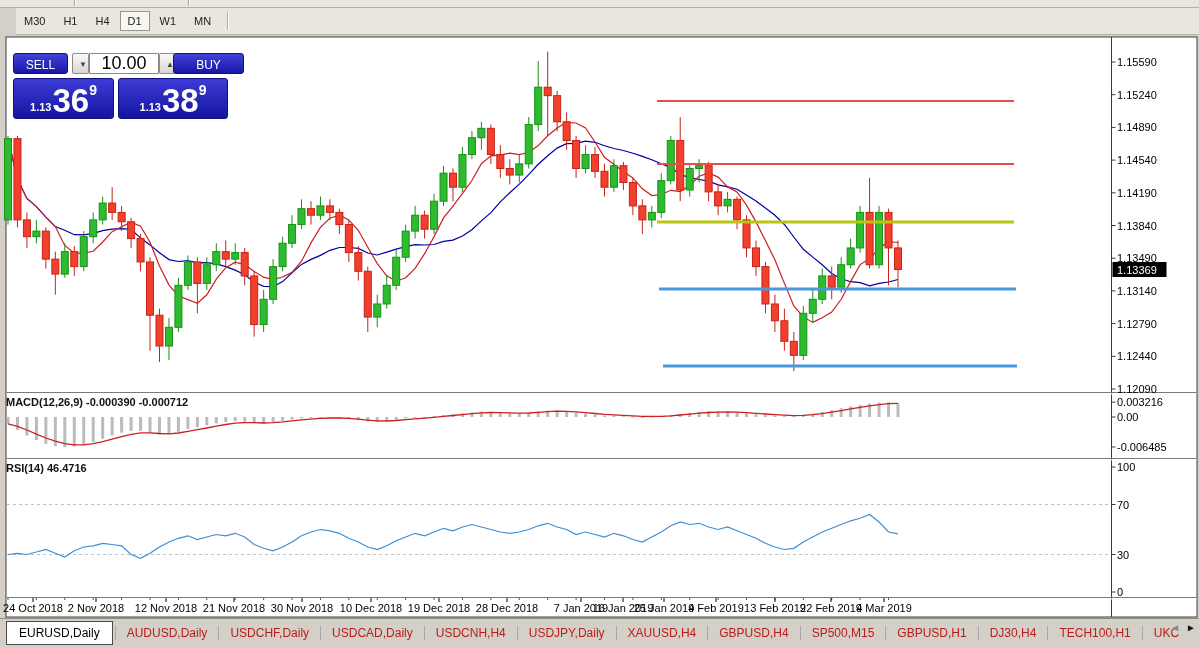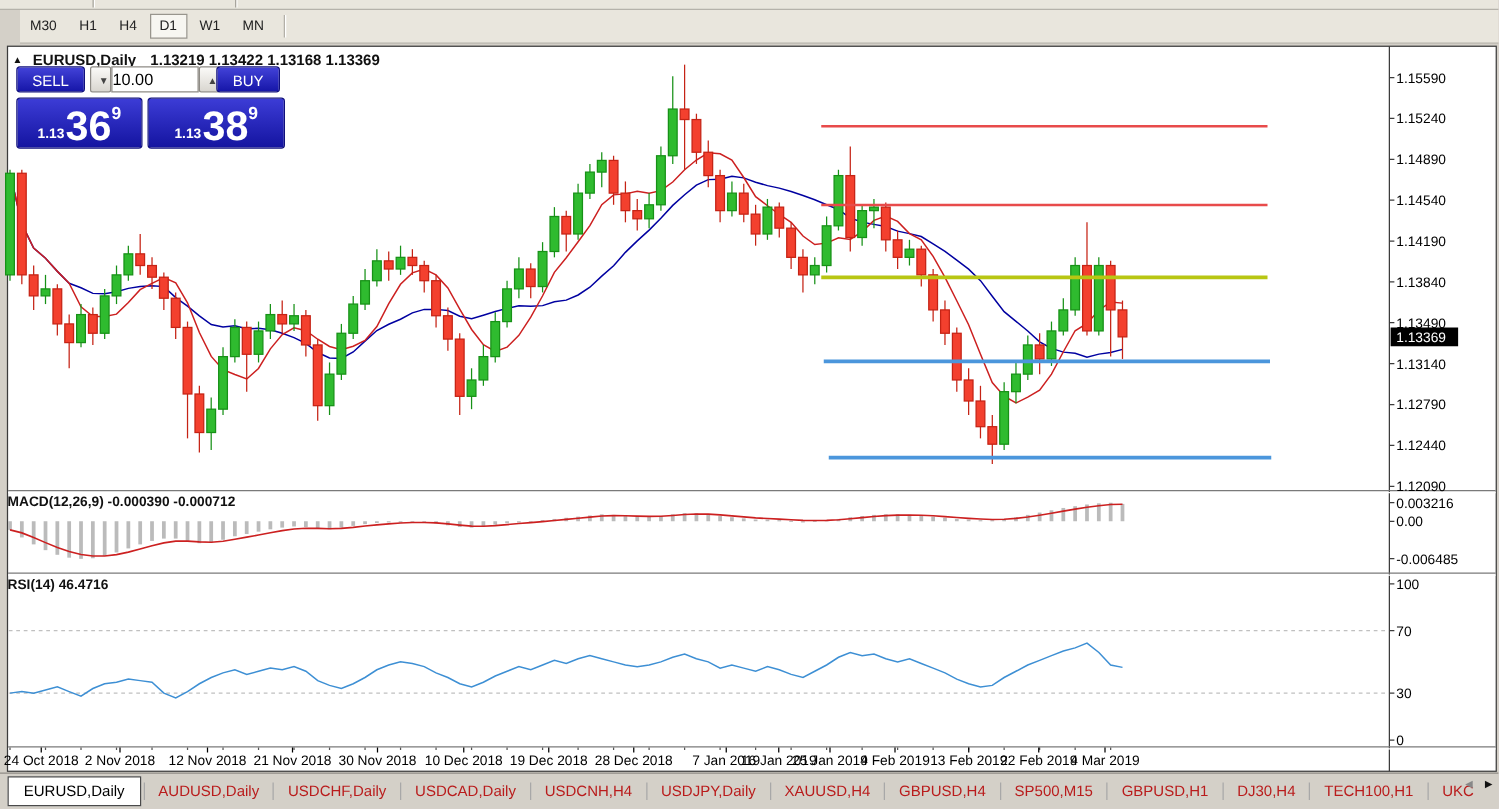--- a/index.html
+++ b/index.html
@@ -14,26 +14,26 @@
   .tf-sep{width:1px;height:18px;background:#b3b0a8;box-shadow:1px 0 0 #fff;margin:0 6px;}
   svg text{font-family:"Liberation Sans","DejaVu Sans",sans-serif;}
   .chart-title{position:absolute;left:10px;top:41px;font-size:12px;font-weight:700;color:#111;}
   .chart-title .tri{font-size:8px;vertical-align:2px;margin-right:5px;}
   .chart-title .vals{font-weight:700;margin-left:8px;}
   .ind-label{position:absolute;font-size:11px;color:#111;font-weight:bold;}
   .trade-panel{position:absolute;left:13px;top:53px;width:215px;height:66px;}
   .trade-panel .btn{position:absolute;top:0;height:21px;border:1px solid #10107e;border-radius:3px;
       background:linear-gradient(#4242d8,#1616a8);color:#fff;font-size:12px;text-align:center;line-height:20px;box-sizing:border-box;}
   .sell-btn{left:0;width:55px;}
-  .buy-btn{left:160px;width:51px;}
+  .buy-btn{left:160px;width:71px;}
   .spin{position:absolute;top:0;width:17px;height:21px;background:linear-gradient(#fbfaf8,#d9d6d0);
         border:1px solid #8e8b85;box-sizing:border-box;font-size:8px;color:#444;text-align:center;line-height:19px;border-radius:2px;}
   .spin.down{left:59px;} .spin.up{left:146px;}
   .vol-field{position:absolute;left:76px;top:0;width:70px;height:21px;background:#fff;border:1px solid #8e8b85;
-        box-sizing:border-box;font-size:13px;color:#000;text-align:left;line-height:19px;}
+        box-sizing:border-box;font-size:18px;color:#000;text-align:center;line-height:19px;}
   .price-box{position:absolute;top:25px;height:41px;border:1px solid #10107e;border-radius:3px;
         background:linear-gradient(#3c3cd6,#1414a0);color:#fff;display:flex;align-items:flex-end;justify-content:center;box-sizing:border-box;}
   .price-box.sell{left:0;width:101px;} .price-box.buy{left:105px;width:110px;}
   .price-box .small{font-size:11px;font-weight:700;margin:0 1px 5px 0;}
   .price-box .big{font-size:33px;font-weight:700;line-height:0.93;margin-bottom:1px;}
   .price-box .sup{font-size:14px;font-weight:700;align-self:flex-start;margin-top:3px;}
   .tab-bar{position:absolute;left:0;top:618px;width:1199px;height:29px;background:#d4d0c8;border-top:1px solid #8e8b85;
            display:flex;align-items:center;padding-left:6px;box-sizing:border-box;}
   .tab{font-size:12px;color:#b91c1c;padding:4px 9px;white-space:nowrap;cursor:default;}
   .tab.active{background:#fff;border:1px solid #4a4a4a;color:#000;padding:4px 12px;}
@@ -466,25 +466,20 @@
       <line x1="831" y1="598" x2="831" y2="602" stroke="#000" stroke-width="1"></line>
       <text x="831" y="612" font-size="11" fill="#000" text-anchor="middle">22 Feb 2019</text>
       <line x1="884" y1="598" x2="884" y2="602" stroke="#000" stroke-width="1"></line>
       <text x="884" y="612" font-size="11" fill="#000" text-anchor="middle">4 Mar 2019</text>
     </svg>
 
   <div class="overlay" style="left:7px;top:38px;width:1104px;height:354px;z-index:3"></div>
   <div class="overlay" style="left:1112px;top:38px;width:87px;height:559px;z-index:3"></div>
   <div class="overlay" style="left:7px;top:598px;width:1104px;height:19px;z-index:3"></div>
 
-  <div class="chart-title" style="z-index:4">
-    <span class="tri">▲</span>
-    <span>EURUSD,Daily</span>
-    <span class="vals">1.13219 1.13422 1.13168 1.13369</span>
-  </div>
 
   <div class="trade-panel" style="z-index:5">
     <button class="btn sell-btn">SELL</button>
     <button class="spin down">▼</button>
     <div class="vol-field">10.00</div>
     <button class="spin up">▲</button>
     <button class="btn buy-btn">BUY</button>
     <div class="price-box sell">
       <span class="small">1.13</span>
         <span class="big">36</span>

